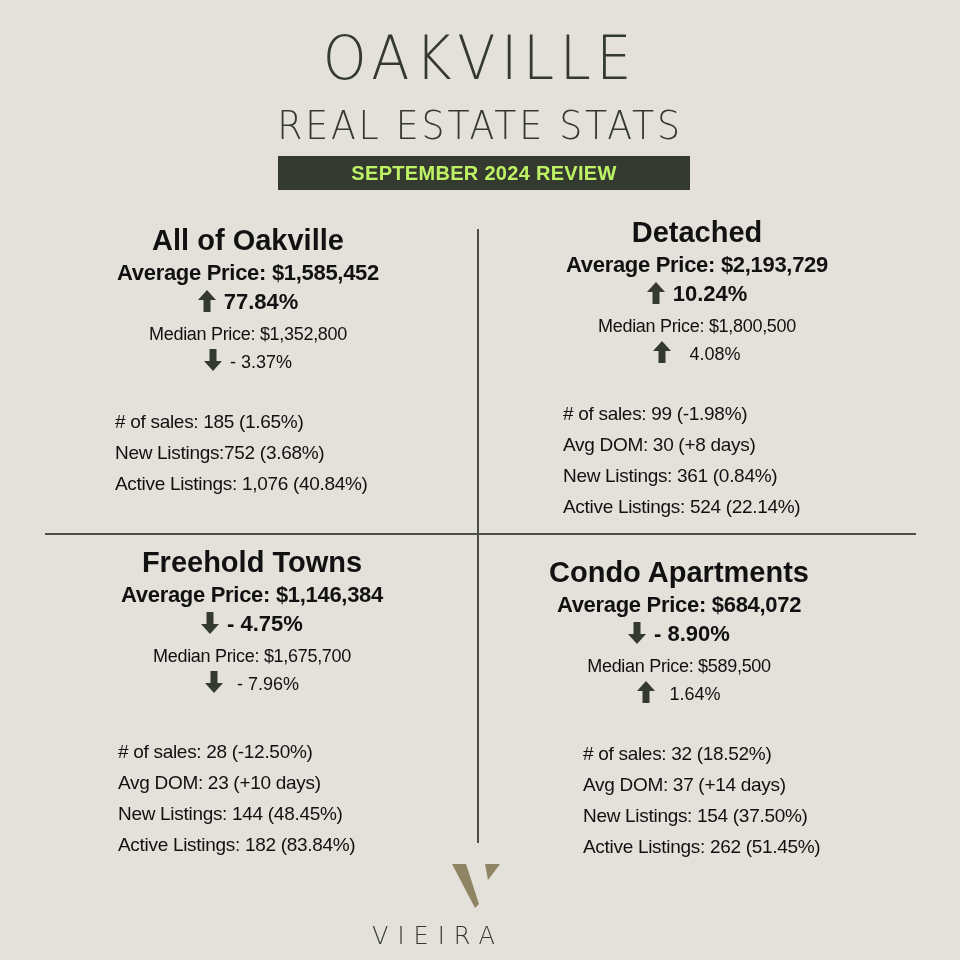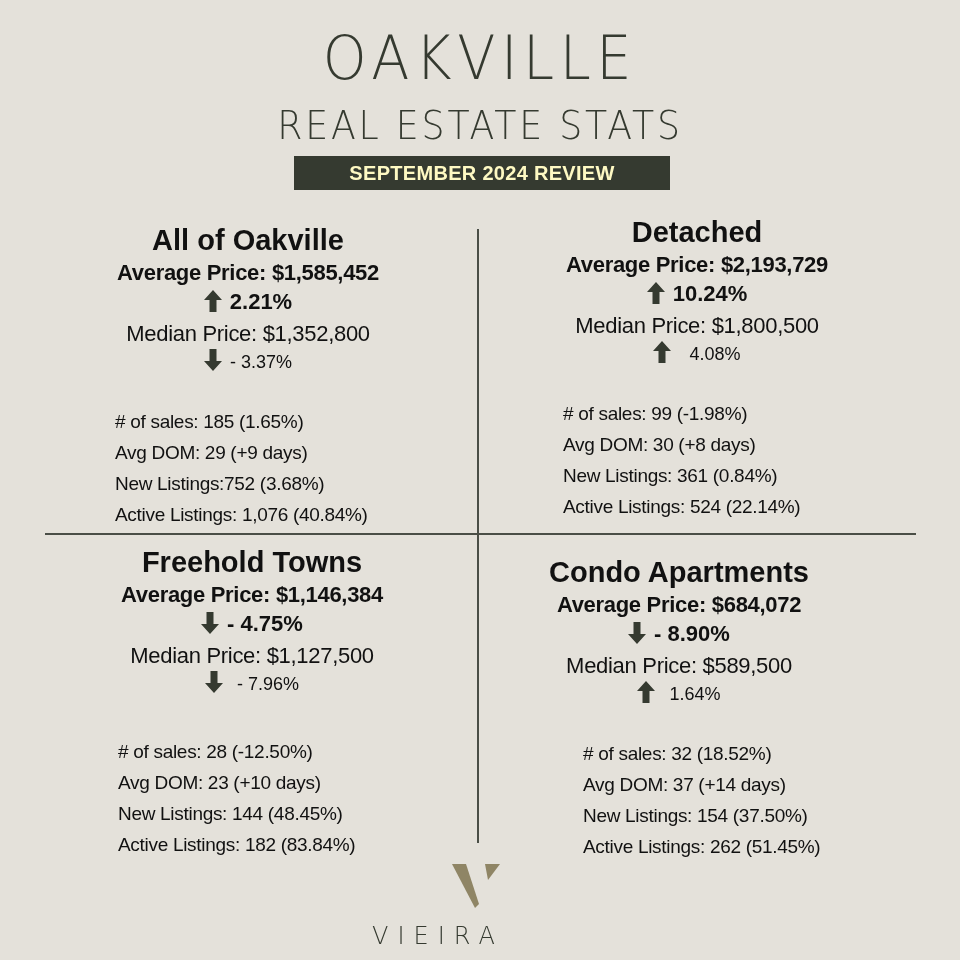--- a/index.html
+++ b/index.html
@@ -4,29 +4,29 @@
 <style>
   html, body { margin:0; padding:0; }
   body { width:960px; height:960px; background:#e4e1da; position:relative; overflow:hidden;
          font-family:"Liberation Sans", sans-serif; color:#111; }
   .title { position:absolute; left:0; width:960px; text-align:center; top:18px;
            font-family:"DejaVu Sans", sans-serif; font-weight:200; font-size:60px; letter-spacing:6px;
            color:#353a30; line-height:80px; transform:scaleX(0.93); }
   .subtitle { position:absolute; left:0; width:960px; text-align:center; top:102px;
               font-family:"DejaVu Sans", sans-serif; font-weight:200; font-size:39px; letter-spacing:3px;
               color:#353a30; line-height:48px; transform:scaleX(0.93); }
-  .banner { position:absolute; left:294px; top:156px; width:376px; height:34px; background:#353a30;
-            color:#fef9c3; font-weight:bold; font-size:20px; text-align:center; line-height:34px; letter-spacing:0.3px; }
+  .banner { position:absolute; left:278px; top:156px; width:412px; height:34px; background:#353a30;
+            color:#bef264; font-weight:bold; font-size:20px; text-align:center; line-height:34px; letter-spacing:0.3px; }
   .vline { position:absolute; left:477px; top:229px; width:2px; height:614px; background:#4a4e46; }
   .hline { position:absolute; left:45px; top:533px; width:871px; height:2px; background:#4a4e46; }
   .quad { position:absolute; width:400px; }
   .q-title { text-align:center; font-weight:bold; font-size:29px; line-height:36px; }
   .q-avg { text-align:center; font-size:22px; font-weight:bold; line-height:30px; letter-spacing:-0.3px; }
   .q-avgchg { text-align:center; font-size:22px; font-weight:bold; line-height:28px; }
-  .q-med { text-align:center; font-size:22px; line-height:28px; margin-top:4px; letter-spacing:-0.3px; }
+  .q-med { text-align:center; font-size:18px; line-height:28px; margin-top:4px; letter-spacing:-0.3px; }
   .q-medchg { text-align:center; font-size:18px; line-height:28px; }
   .arrow { display:inline-block; width:18px; height:22px; vertical-align:-3px; margin-right:8px; }
   .stats { margin-top:30px; font-size:19px; line-height:31px; letter-spacing:-0.3px; }
   .logo { position:absolute; left:452px; top:864px; width:48px; height:44px; }
   .brand { position:absolute; left:0; width:876px; top:922px; text-align:center; font-size:24px;
            letter-spacing:9px; color:#353a30; font-family:"DejaVu Sans", sans-serif; font-weight:200; }
 </style>
 </head>
 <body>
 
@@ -36,31 +36,30 @@
 
 <div class="vline"></div>
 <div class="hline"></div>
 
 <div class="quad" style="left:48px; top:222px;">
   <div class="q-title">All of Oakville</div>
   <div class="q-avg">Average Price: $1,585,452</div>
   <div class="q-avgchg">
     <svg class="arrow" viewBox="0 0 18 22">
         <path d="M9 0 L18 10 L12.5 10 L12.5 22 L5.5 22 L5.5 10 L0 10 Z" fill="#353a30"></path>
-      </svg><span>2.21%</span>
+      </svg><span>77.84%</span>
   </div>
   <div class="q-med">Median Price: $1,352,800</div>
   <div class="q-medchg">
     <svg class="arrow" viewBox="0 0 18 22">
         <path d="M9 22 L18 12 L12.5 12 L12.5 0 L5.5 0 L5.5 12 L0 12 Z" fill="#353a30"></path>
       </svg><span>- 3.37%</span>
   </div>
   <div class="stats" style="padding-left:67px;">
     <div># of sales: 185 (1.65%)</div>
-    <div>Avg DOM: 29 (+9 days)</div>
     <div>New Listings:752 (3.68%)</div>
     <div>Active Listings: 1,076 (40.84%)</div>
   </div>
 </div>
 
 <div class="quad" style="left:497px; top:214px;">
   <div class="q-title">Detached</div>
   <div class="q-avg">Average Price: $2,193,729</div>
   <div class="q-avgchg">
     <svg class="arrow" viewBox="0 0 18 22">
@@ -82,21 +81,21 @@
 </div>
 
 <div class="quad" style="left:52px; top:544px;">
   <div class="q-title">Freehold Towns</div>
   <div class="q-avg">Average Price: $1,146,384</div>
   <div class="q-avgchg">
     <svg class="arrow" viewBox="0 0 18 22">
         <path d="M9 22 L18 12 L12.5 12 L12.5 0 L5.5 0 L5.5 12 L0 12 Z" fill="#353a30"></path>
       </svg><span>- 4.75%</span>
   </div>
-  <div class="q-med">Median Price: $1,127,500</div>
+  <div class="q-med">Median Price: $1,675,700</div>
   <div class="q-medchg">
     <svg class="arrow" viewBox="0 0 18 22" style="margin-right:14px;">
         <path d="M9 22 L18 12 L12.5 12 L12.5 0 L5.5 0 L5.5 12 L0 12 Z" fill="#353a30"></path>
       </svg><span>- 7.96%</span>
   </div>
   <div class="stats" style="padding-left:66px;margin-top:38px;">
     <div># of sales: 28 (-12.50%)</div>
     <div>Avg DOM: 23 (+10 days)</div>
     <div>New Listings: 144 (48.45%)</div>
     <div>Active Listings: 182 (83.84%)</div>

